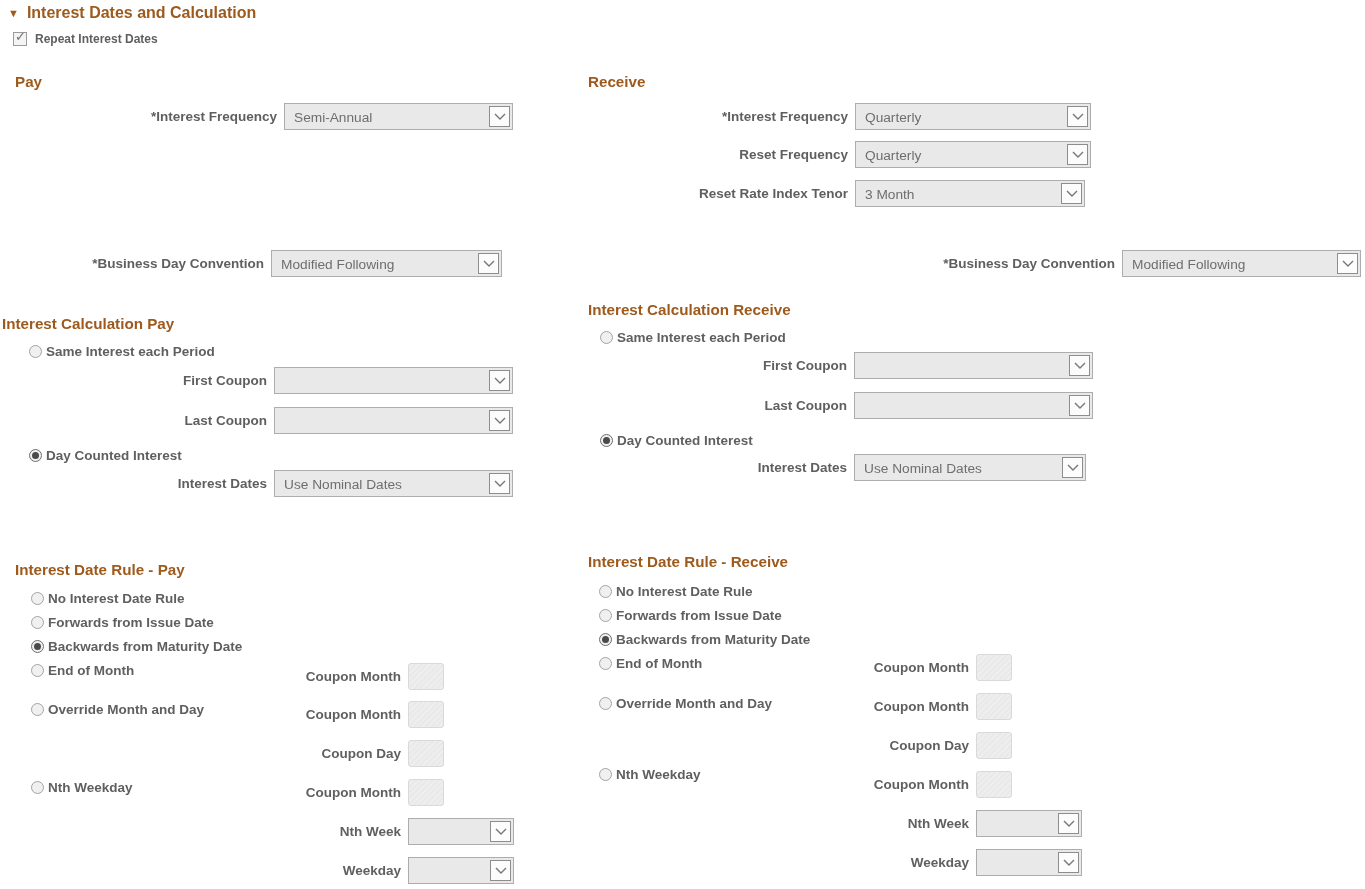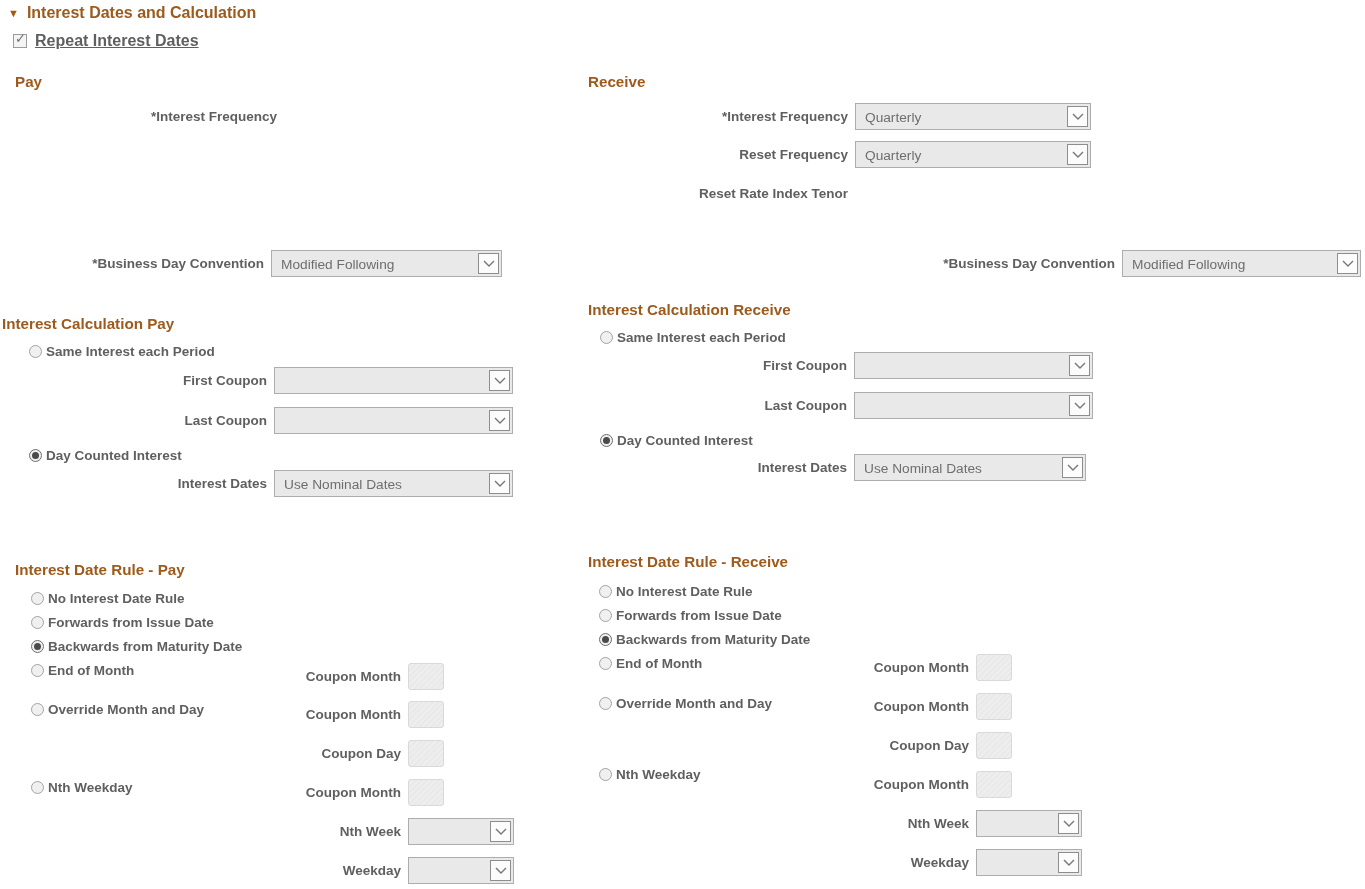--- a/index.html
+++ b/index.html
@@ -9,21 +9,21 @@
 
   .sec-hdr{position:absolute;left:8px;top:4px;display:flex;align-items:center;}
   .tri{color:var(--orange);font-size:11px;margin-right:8px;line-height:1;}
   .sec-title{color:var(--orange);font-weight:bold;font-size:16px;white-space:nowrap;}
 
   .h{position:absolute;color:var(--orange);font-weight:bold;font-size:15.2px;white-space:nowrap;}
 
   .cbrow{position:absolute;left:13px;top:32px;display:flex;align-items:center;}
   .cb{width:14px;height:14px;border:1px solid #9b9b9b;background:#f4f4f4;box-sizing:border-box;position:relative;flex:none;}
   .cb .check{position:absolute;left:1px;top:-3px;font-size:13px;font-weight:bold;color:#6f6f6f;line-height:1.1;}
-  .cb-lbl{margin-left:8px;font-weight:bold;color:var(--lblgray);font-size:16px;white-space:nowrap;text-decoration:underline;}
+  .cb-lbl{margin-left:8px;font-weight:bold;color:var(--lblgray);font-size:12px;white-space:nowrap;}
 
   .row{position:absolute;display:flex;align-items:center;height:27px;}
   .lbl{font-weight:bold;color:var(--lblgray);font-size:13.5px;text-align:right;box-sizing:border-box;padding-right:7px;flex:none;white-space:nowrap;}
 
   .dd{position:relative;height:27px;background:#e9e9e9;border:1px solid #adadad;box-sizing:border-box;flex:none;}
   .dd-val{position:absolute;left:9px;top:50%;transform:translateY(-50%);font-size:13.7px;color:var(--valgray);white-space:nowrap;}
   .dd-btn{position:absolute;right:2px;top:2px;bottom:2px;width:21px;background:#fcfcfc;border:1px solid #8d8d8d;box-sizing:border-box;display:flex;align-items:center;justify-content:center;}
 
   .inp{position:relative;width:36px;height:27px;background:#eeeeee;border:1px solid #d9d9d9;border-radius:3px;box-sizing:border-box;flex:none;
        background-image:repeating-linear-gradient(135deg,rgba(0,0,0,0.02) 0 2px,transparent 2px 4px);}
@@ -49,20 +49,28 @@
       <span class="check">✓</span>
     </span>
     <span class="cb-lbl">Repeat Interest Dates</span>
   </div>
 
   <div class="h" style="left:15px;top:73px;">Pay</div>
   <div class="h" style="left:588px;top:73px;">Receive</div>
 
   <div class="row" style="left:0;top:103px;">
     <span class="lbl" style="width:284px;">*Interest Frequency</span>
+    <div class="dd" style="width:229px;">
+      <span class="dd-val">Semi-Annual</span>
+      <span class="dd-btn">
+          <svg width="12" height="8" viewBox="0 0 12 8">
+            <polyline points="1,1 6,6 11,1" fill="none" stroke="#777" stroke-width="1.4"></polyline>
+          </svg>
+        </span>
+    </div>
   </div>
 
   <div class="row" style="left:580px;top:103px;">
     <span class="lbl" style="width:275px;">*Interest Frequency</span>
     <div class="dd" style="width:236px;">
       <span class="dd-val">Quarterly</span>
       <span class="dd-btn">
           <svg width="12" height="8" viewBox="0 0 12 8">
             <polyline points="1,1 6,6 11,1" fill="none" stroke="#777" stroke-width="1.4"></polyline>
           </svg>
@@ -75,20 +83,28 @@
       <span class="dd-val">Quarterly</span>
       <span class="dd-btn">
           <svg width="12" height="8" viewBox="0 0 12 8">
             <polyline points="1,1 6,6 11,1" fill="none" stroke="#777" stroke-width="1.4"></polyline>
           </svg>
         </span>
     </div>
   </div>
   <div class="row" style="left:580px;top:180px;">
     <span class="lbl" style="width:275px;">Reset Rate Index Tenor</span>
+    <div class="dd" style="width:230px;">
+      <span class="dd-val">3 Month</span>
+      <span class="dd-btn">
+          <svg width="12" height="8" viewBox="0 0 12 8">
+            <polyline points="1,1 6,6 11,1" fill="none" stroke="#777" stroke-width="1.4"></polyline>
+          </svg>
+        </span>
+    </div>
   </div>
 
   <div class="row" style="left:0;top:250px;">
     <span class="lbl" style="width:271px;">*Business Day Convention</span>
     <div class="dd" style="width:231px;">
       <span class="dd-val">Modified Following</span>
       <span class="dd-btn">
           <svg width="12" height="8" viewBox="0 0 12 8">
             <polyline points="1,1 6,6 11,1" fill="none" stroke="#777" stroke-width="1.4"></polyline>
           </svg>

